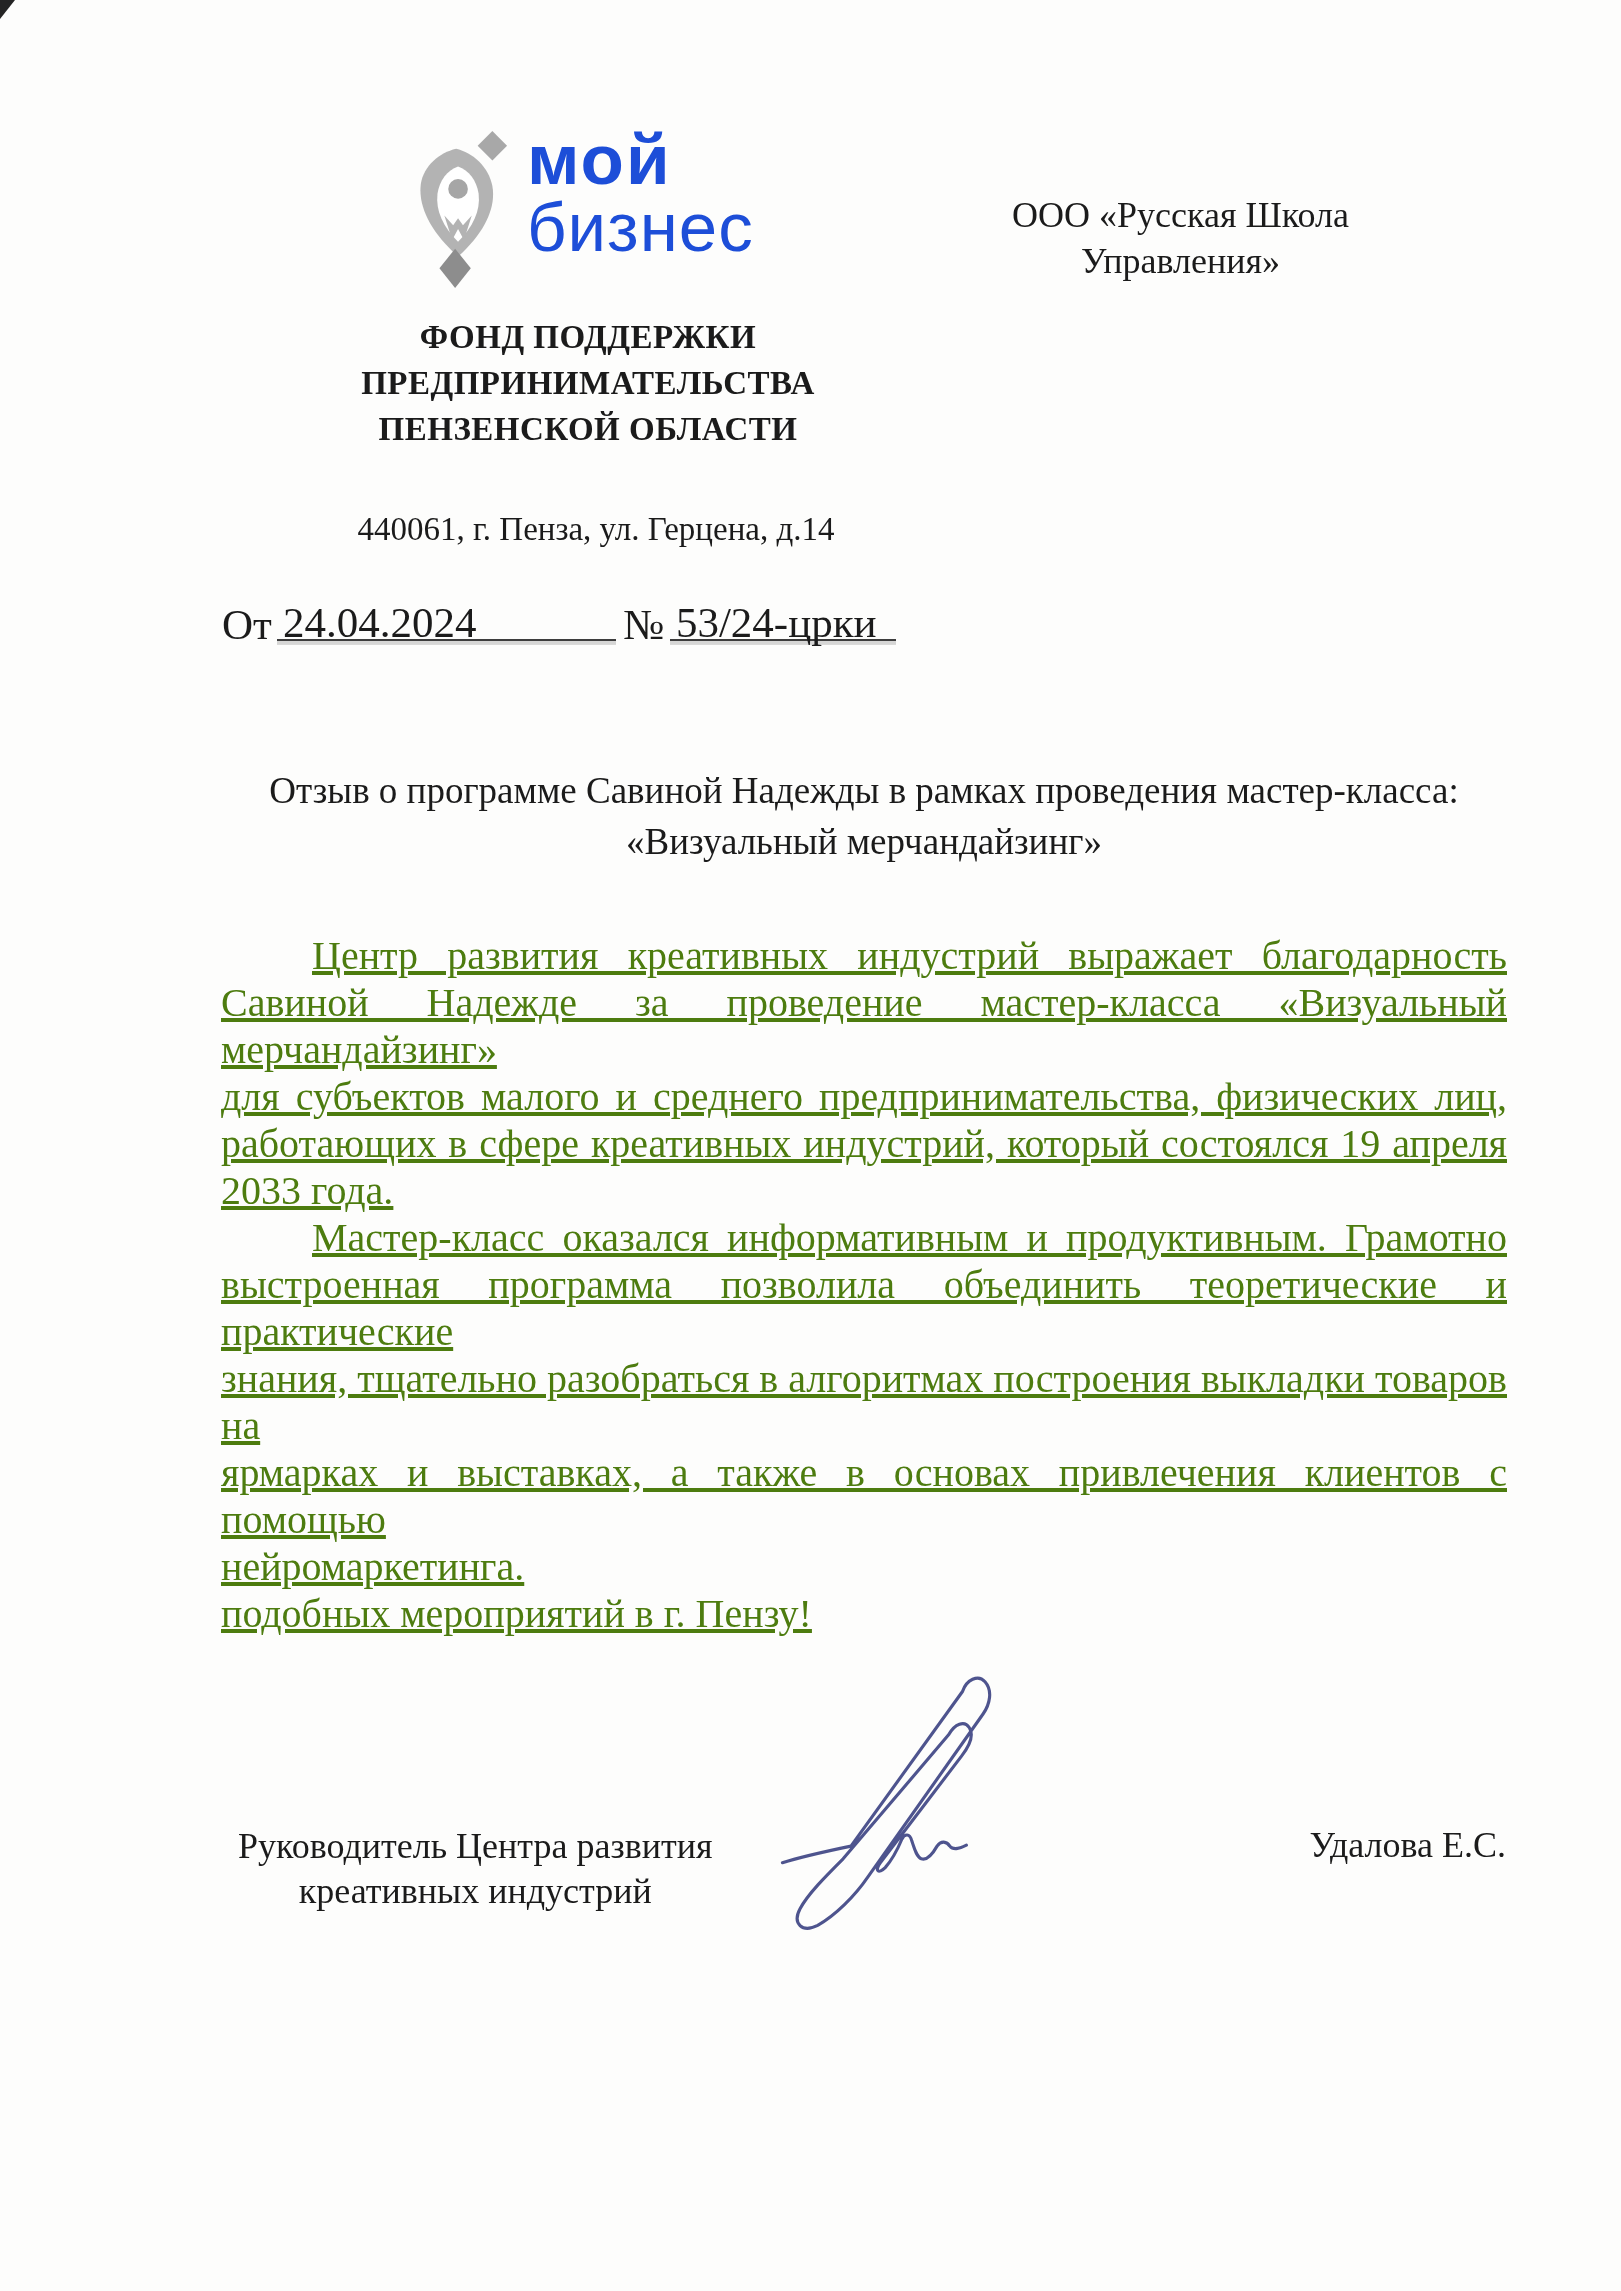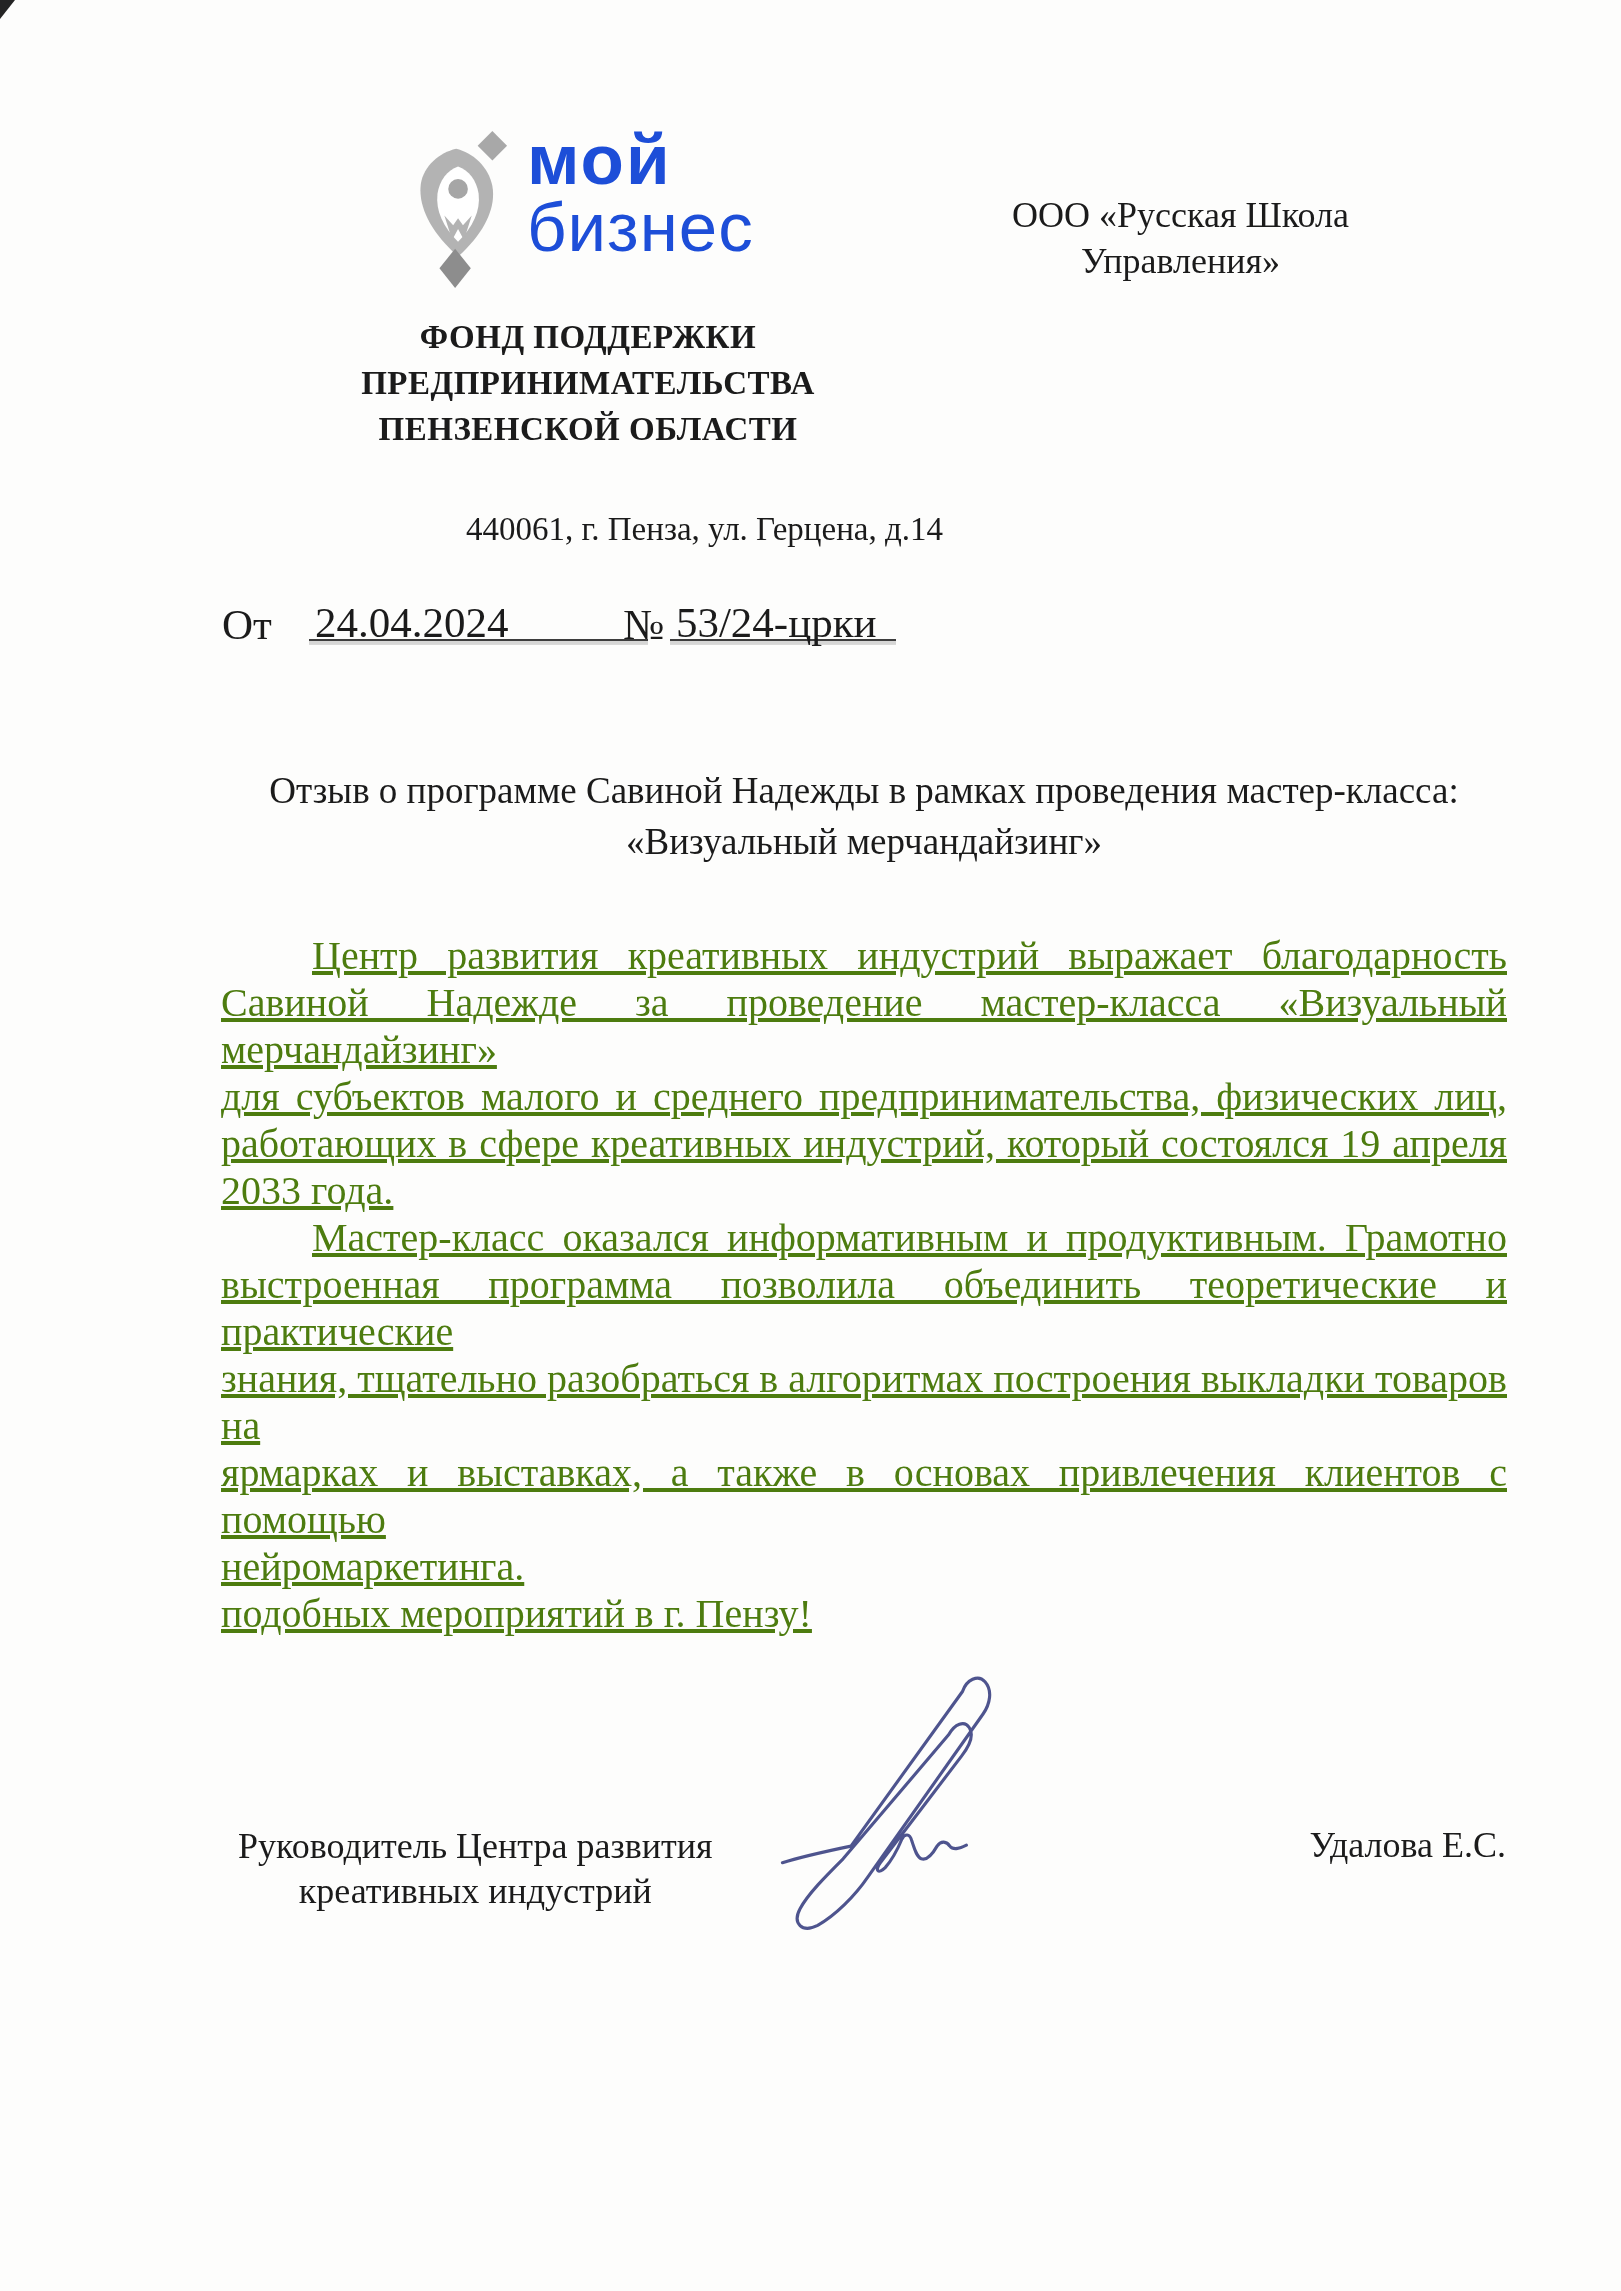--- a/index.html
+++ b/index.html
@@ -32,31 +32,30 @@
     position: absolute; left: 970px; top: 192px; width: 421px;
     text-align: center; font-size: 36px; line-height: 46px;
   }
   
   .sender-name {
     position: absolute; left: 235px; top: 314px; width: 706px;
     text-align: center; font-weight: bold; font-size: 33px; line-height: 46px;
     letter-spacing: 0.5px;
   }
   .sender-contacts {
-    position: absolute; left: 237px; top: 504px; width: 706px;
-    text-align: right; font-size: 33px; line-height: 51px;
+    position: absolute; left: 243px; top: 504px; width: 706px;
+    text-align: center; font-size: 33px; line-height: 51px;
   }
   
   .ref { position: absolute; left: 0; top: 600px; width: 100%; height: 47px; font-size: 43px; }
   .ref-label-from { position: absolute; left: 222px; top: 0; }
   .ref-date-field {
     position: absolute; left: 277px; top: -2px; width: 333px; height: 41px;
     border-bottom: 2px solid #3d3d3d; box-shadow: 0 3.9px 0 rgba(40,40,40,0.18);
     padding-left: 5.9px;
-    margin-left: 32px;
   }
   .ref-label-no { position: absolute; left: 623px; top: 0; }
   .ref-num-field {
     position: absolute; left: 670px; top: -2px; width: 220px; height: 41px;
     border-bottom: 2px solid #3d3d3d; box-shadow: 0 3.9px 0 rgba(40,40,40,0.18);
     padding-left: 5.9px;
   }
   
   .doc-title {
     position: absolute; left: 221px; top: 765px; width: 1286px;

